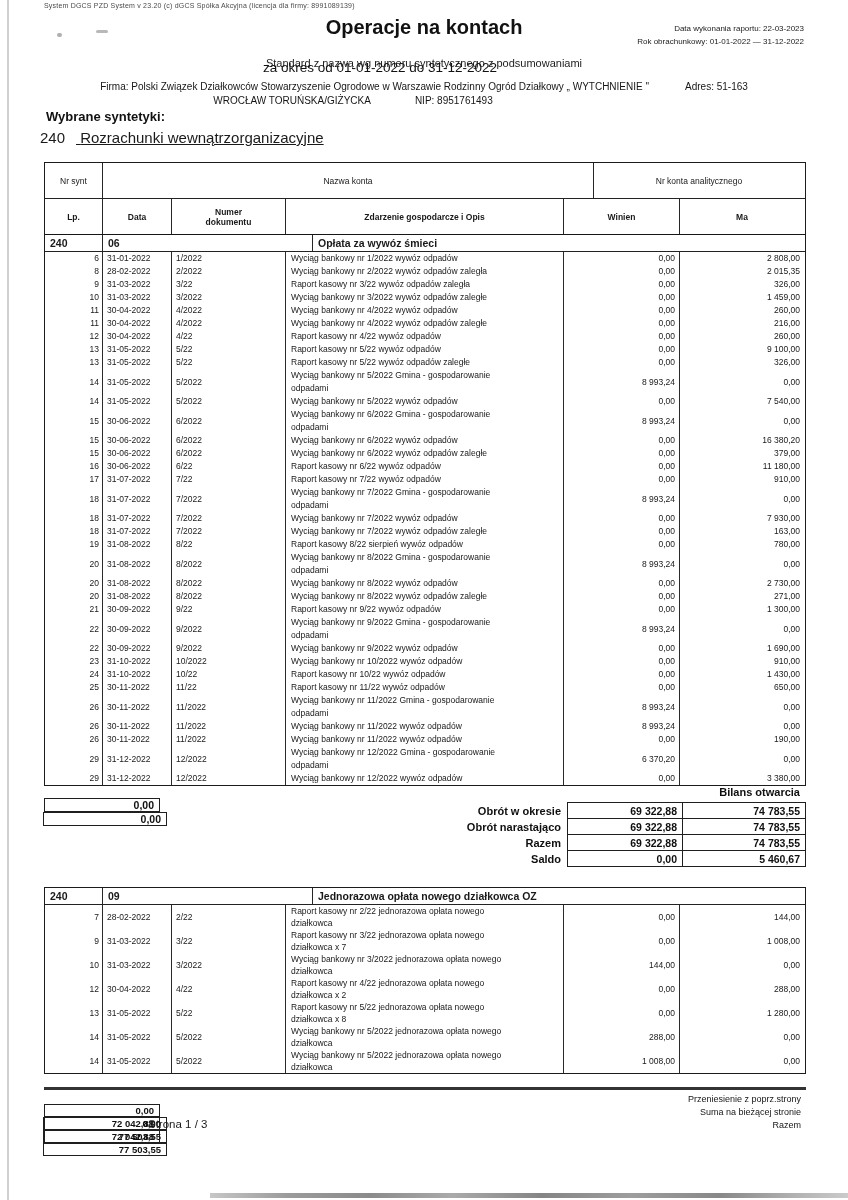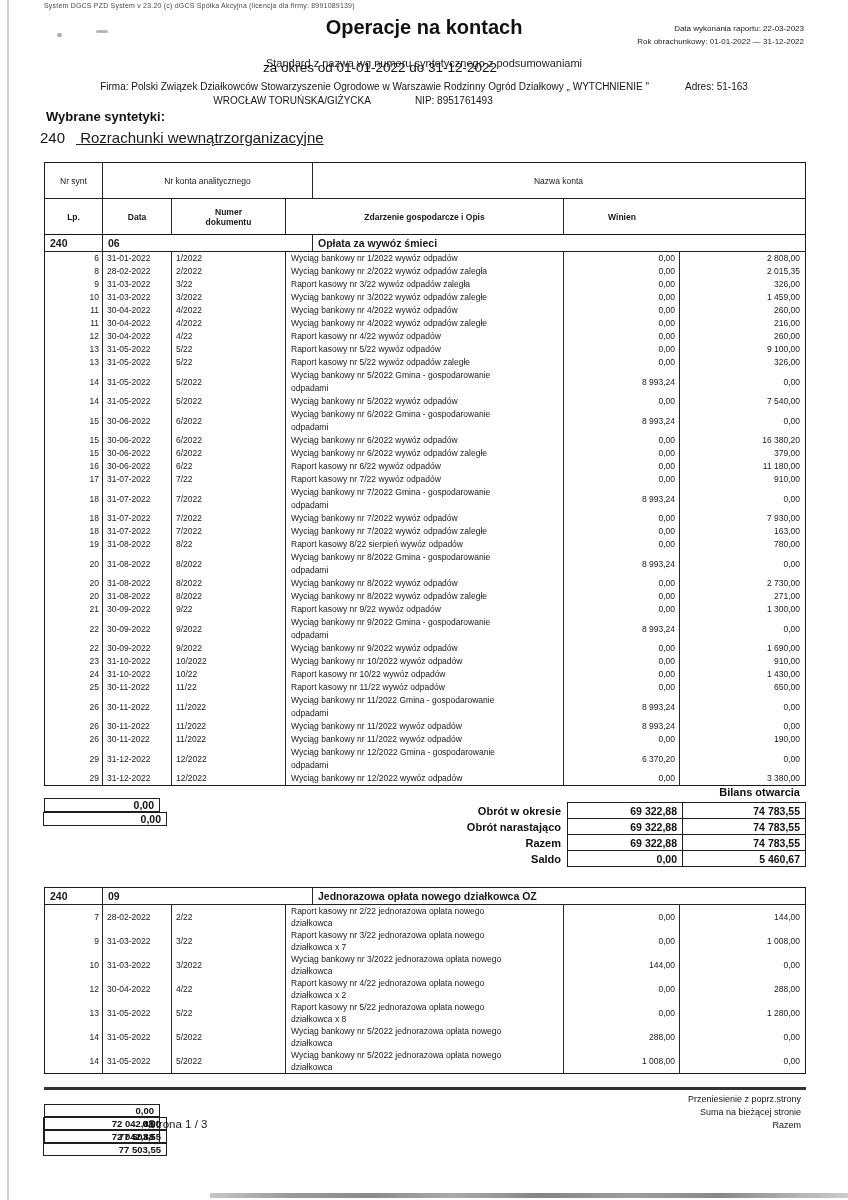--- a/index.html
+++ b/index.html
@@ -102,30 +102,31 @@
 <div class="selitem">
   <span class="code">240</span>
   <span>Rozrachunki wewnątrzorganizacyjne</span>
 </div>
 
 <div class="content">
 
   <div class="tbl">
     <div class="hrow">
       <div class="hc w-synt">Nr synt</div>
+      <div class="hc w-nazwa">Nazwa konta</div>
       <div class="hc w-konta">Nr konta analitycznego</div>
-      <div class="hc w-nazwa">Nazwa konta</div>
     </div>
     <div class="hrow2">
       <div class="hc w-lp">Lp.</div>
       <div class="hc w-date">Data</div>
       <div class="hc w-doc">Numer
 dokumentu</div>
       <div class="hc w-desc">Zdarzenie gospodarcze i Opis</div>
       <div class="hc w-win">Winien</div>
+      <div class="hc w-ma">Ma</div>
     </div>
     <div class="secrow">
       <div class="hc w-synt">240</div>
       <div class="hc w-konta">06</div>
       <div class="hc w-nazwa">Opłata za wywóz śmieci</div>
     </div>
     <div>
 
         <div class="drow">
           <div class="c lp w-lp">6</div>

